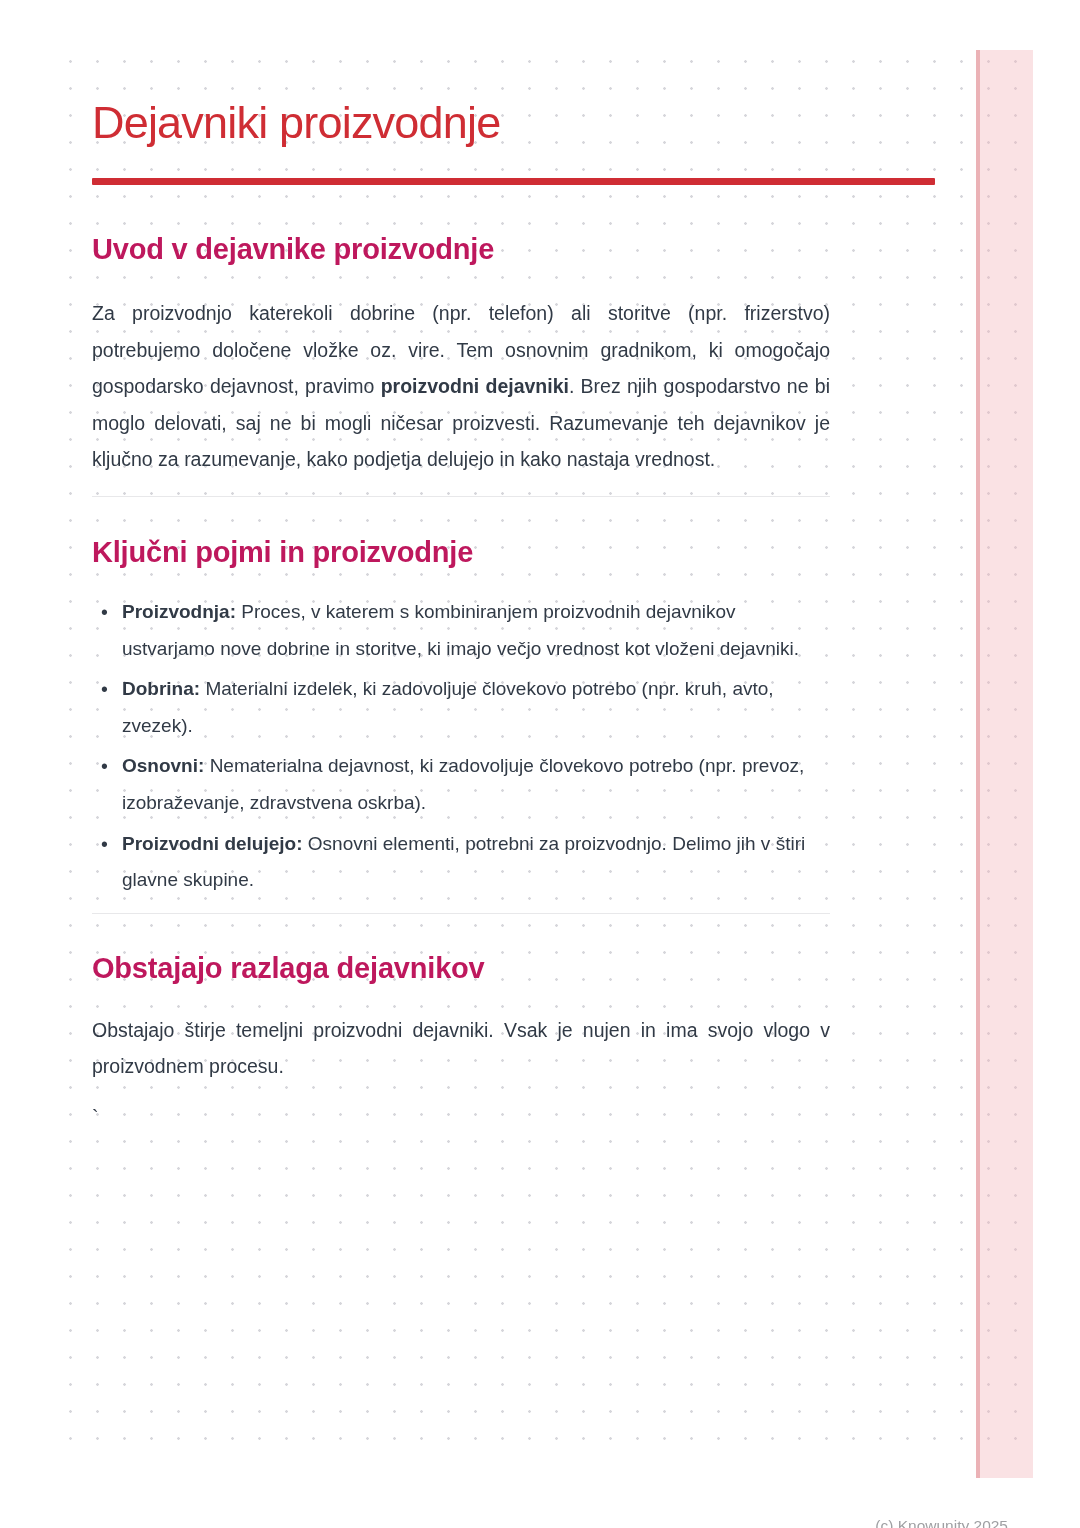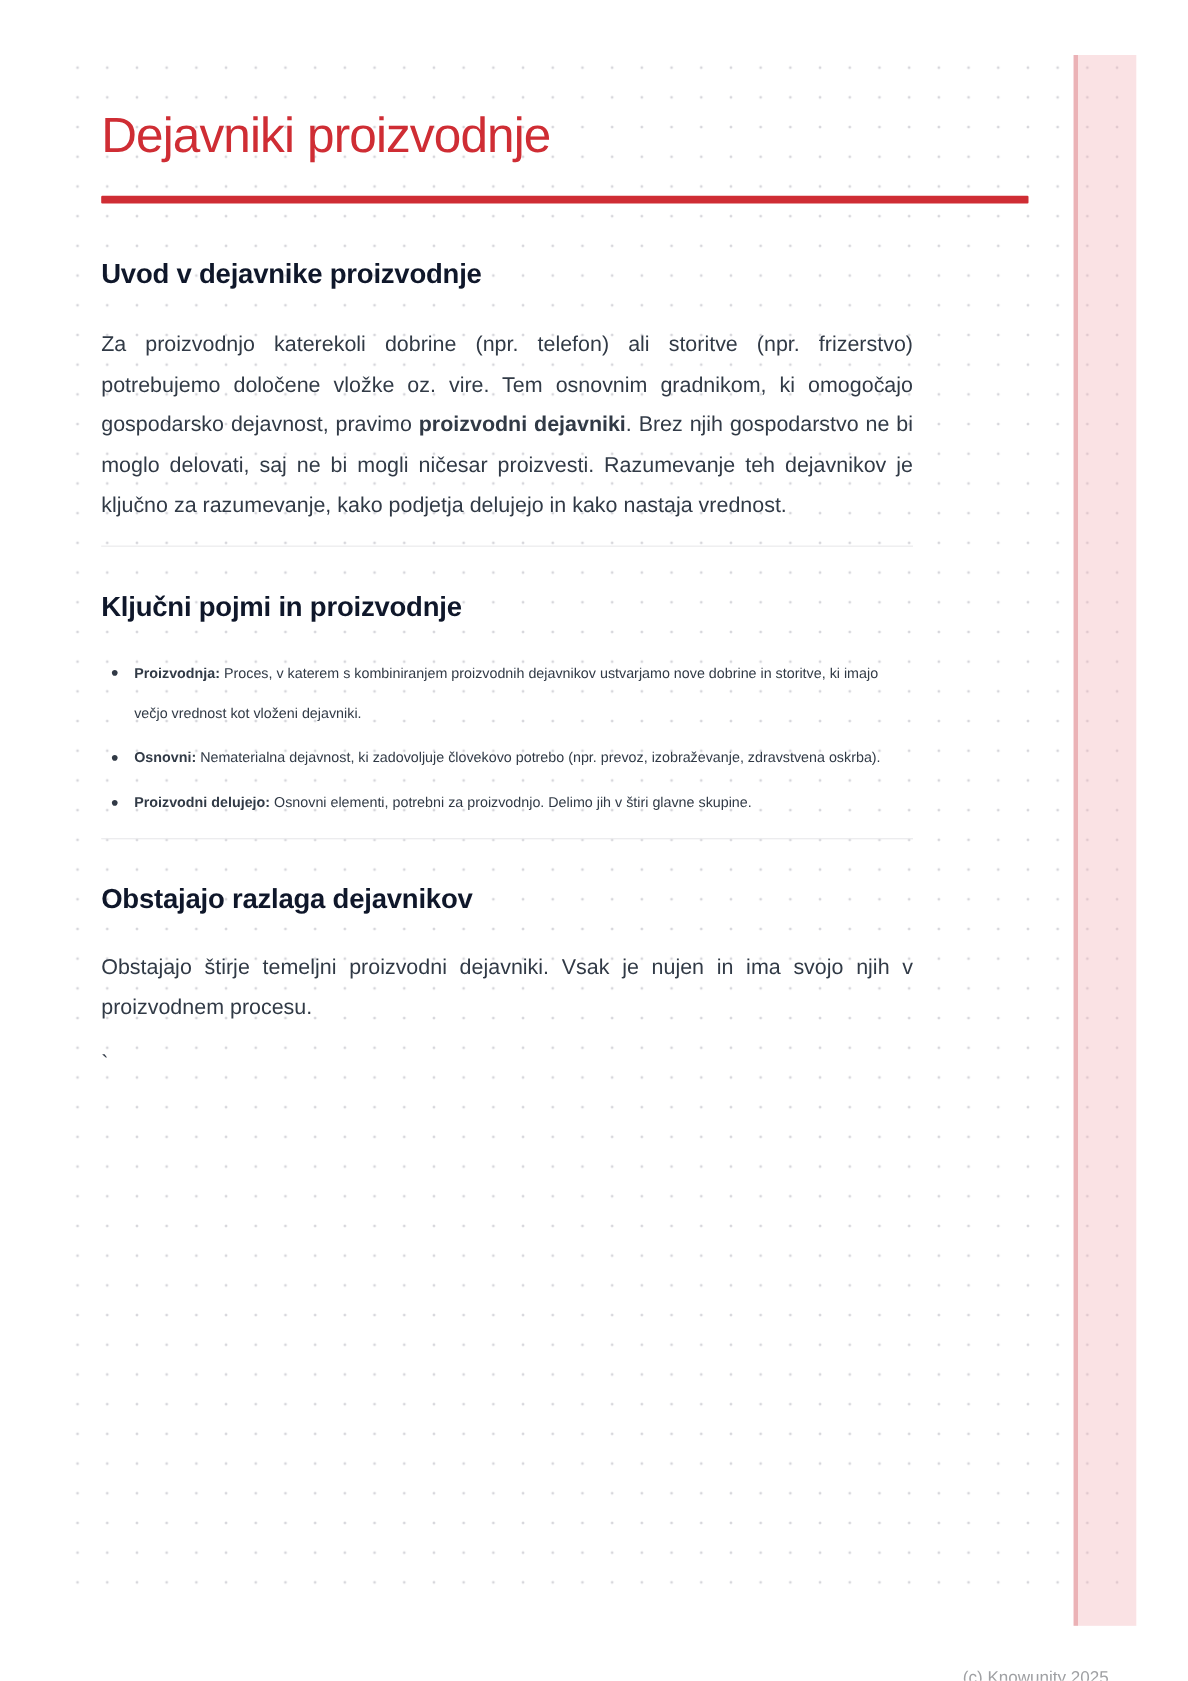--- a/index.html
+++ b/index.html
@@ -57,25 +57,25 @@
   .title-rule {
     margin-top: 30px;
     width: 843px;
     height: 7px;
     background: #cf2d34;
     border-radius: 1px;
   }
 
   .section-heading {
     margin: 0;
-    font-size: 25px;
+    font-size: 29px;
     line-height: 32px;
     font-weight: 700;
     letter-spacing: -0.2px;
-    color: #0f172a;
+    color: #be185d;
   }
   .sec-1 .section-heading { margin-top: 48px; }
   .sec-2 .section-heading { margin-top: 39px; }
   .sec-3 .section-heading { margin-top: 38px; }
 
   .body-paragraph {
     margin: 30px 0 0 0;
     width: 738px;
     font-size: 19.5px;
     line-height: 36.6px;
@@ -94,21 +94,21 @@
 
   .definitions-list {
     list-style: none;
     margin: 26px 0 0 0;
     padding: 0;
     width: 738px;
   }
   .definitions-list li {
     position: relative;
     padding-left: 30px;
-    font-size: 13px;
+    font-size: 19px;
     line-height: 36.6px;
     color: #313a46;
     margin-bottom: 4px;
   }
   .definitions-list li::before {
     content: "\2022";
     position: absolute;
     left: 9px;
     top: 0;
     color: #313a46;
@@ -150,28 +150,29 @@
     <h2 class="section-heading">Uvod v dejavnike proizvodnje</h2>
     <p class="body-paragraph"><span>Za proizvodnjo katerekoli dobrine (npr. telefon) ali storitve (npr. frizerstvo) potrebujemo določene vložke oz. vire. Tem osnovnim gradnikom, ki omogočajo gospodarsko dejavnost, pravimo </span><span class="bold-inline">proizvodni dejavniki</span><span>. Brez njih gospodarstvo ne bi moglo delovati, saj ne bi mogli ničesar proizvesti. Razumevanje teh dejavnikov je ključno za razumevanje, kako podjetja delujejo in kako nastaja vrednost.</span></p>
   </section>
 
   <hr class="section-divider">
 
   <section class="sec-2">
     <h2 class="section-heading">Ključni pojmi in proizvodnje</h2>
     <ul class="definitions-list">
       <li><span class="term">Proizvodnja:</span> <span>Proces, v katerem s kombiniranjem proizvodnih dejavnikov ustvarjamo nove dobrine in storitve, ki imajo večjo vrednost kot vloženi dejavniki.</span></li>
+      <li><span class="term">Dobrina:</span> <span>Materialni izdelek, ki zadovoljuje človekovo potrebo (npr. kruh, avto, zvezek).</span></li>
       <li><span class="term">Osnovni:</span> <span>Nematerialna dejavnost, ki zadovoljuje človekovo potrebo (npr. prevoz, izobraževanje, zdravstvena oskrba).</span></li>
       <li><span class="term">Proizvodni delujejo:</span> <span>Osnovni elementi, potrebni za proizvodnjo. Delimo jih v štiri glavne skupine.</span></li>
     </ul>
   </section>
 
   <hr class="section-divider after-list">
 
   <section class="sec-3">
     <h2 class="section-heading">Obstajajo razlaga dejavnikov</h2>
-    <p class="body-paragraph">Obstajajo štirje temeljni proizvodni dejavniki. Vsak je nujen in ima svojo njih v proizvodnem procesu.</p>
+    <p class="body-paragraph">Obstajajo štirje temeljni proizvodni dejavniki. Vsak je nujen in ima svojo vlogo v proizvodnem procesu.</p>
     <div class="stray-mark">`</div>
   </section>
 
 </div>
 
 <div class="page-footer">(c) Knowunity 2025</div>
 
 </body></html>

